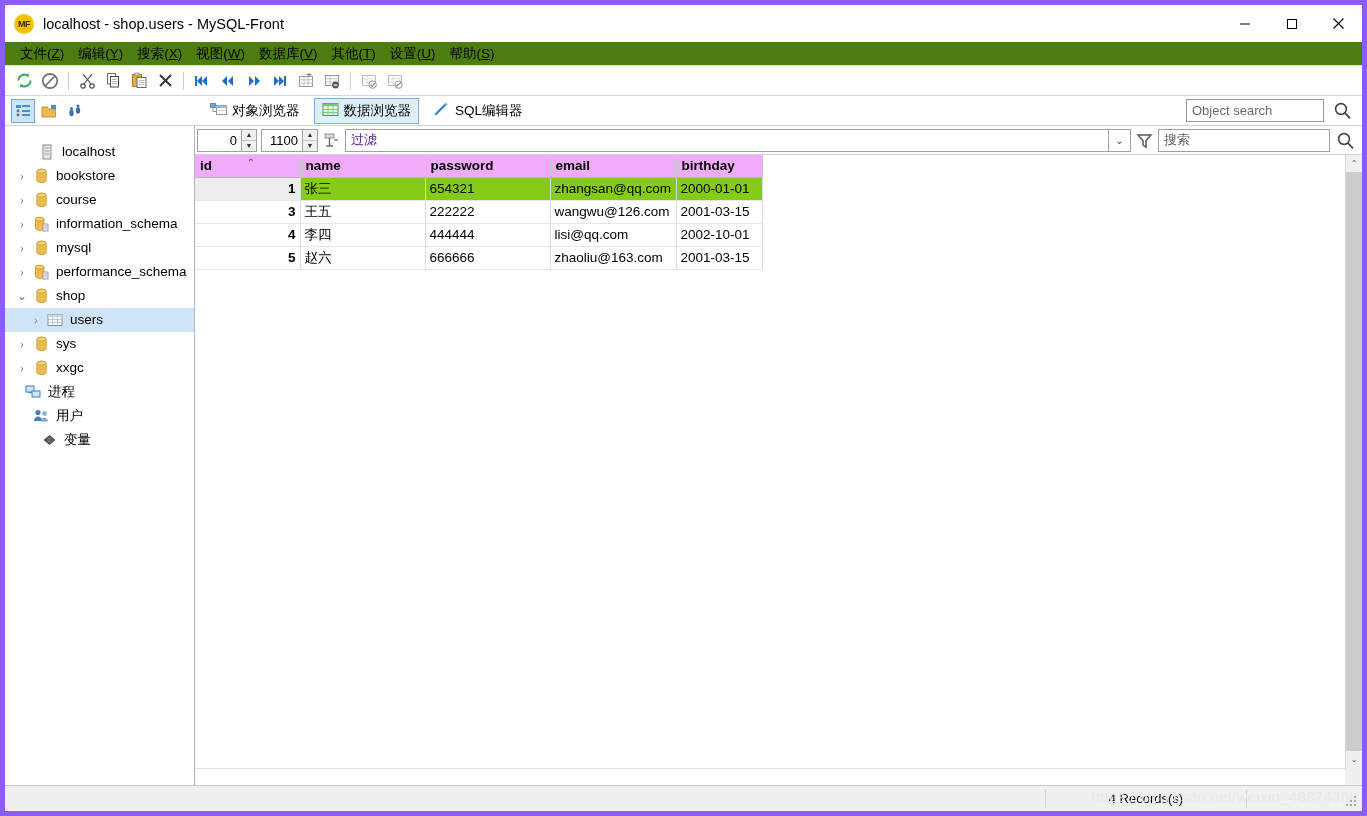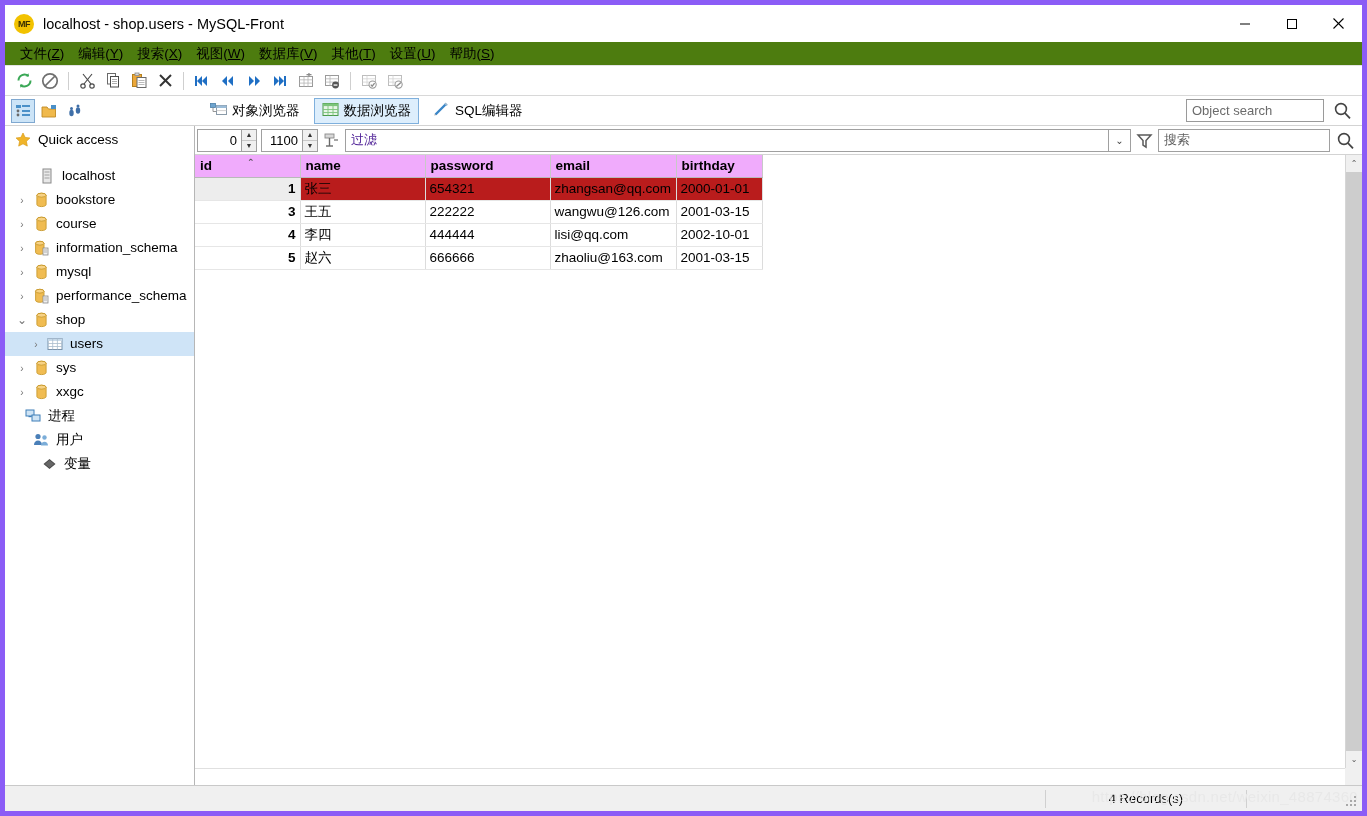--- a/index.html
+++ b/index.html
@@ -173,21 +173,21 @@
     padding: 0 0 0 5px; border-right: 1px solid #c8c8c8;
     border-bottom: 1px solid #b9b9b9; font-size: 13.5px; position: relative;
     white-space: nowrap; overflow: hidden;
   }
   table.dg td {
     height: 23px; padding: 0 4px; border-right: 1px solid #dcdcdc;
     border-bottom: 1px solid #e6e6e6; white-space: nowrap; overflow: hidden;
     background: #ffffff;
   }
   td.idcell { text-align: right; font-weight: bold; padding-right: 6px; }
-  tr.hl td { background: #b91c1c; }
+  tr.hl td { background: #84cc16; }
   tr.hl td.idcell { background: #ededed; }
   .sortcaret { position: absolute; left: 52px; top: 2px; color: #555; font-size: 9px; }
 
   .vscroll {
     width: 17px; flex: 0 0 17px; background: #cdcdcd;
     border-left: 1px solid #d6d6d6; display: flex; flex-direction: column;
   }
   .vsbtn { height: 17px; background: #f0f0f0; display: flex; align-items: center; justify-content: center; font-size: 8px; color: #555; }
   .vstrack { flex: 1; background: #cdcdcd; }
 
@@ -445,28 +445,20 @@
       <svg width="19" height="19" viewBox="0 0 19 19">
         <circle cx="8" cy="8" r="5.4" fill="none" stroke="#444" stroke-width="1.6"></circle>
         <line x1="12" y1="12.2" x2="17" y2="17.4" stroke="#444" stroke-width="1.8"></line>
       </svg>
     </div>
   </div>
 
   <div class="body">
 
     <div class="sidebar">
-      <div class="trow" style="padding-left:8px;">
-        <div class="ticon">
-          <svg width="16" height="16" viewBox="0 0 16 16">
-              <path d="M8 1l2.1 4.4 4.8.6-3.5 3.3.9 4.8L8 11.8 3.7 14.1l.9-4.8L1.1 6l4.8-.6z" fill="#f0b429" stroke="#d89a12" stroke-width=".7"></path>
-            </svg>
-        </div>
-        <div class="tlabel">Quick access</div>
-      </div>
       <div class="sp8"></div>
 
       <div class="trow" style="padding-left:14px;">
         <div class="twist"></div>
         <div class="ticon">
           <svg width="14" height="16" viewBox="0 0 14 16">
               <rect x="3" y="1" width="8" height="14" fill="#e8e8e8" stroke="#8a8a8a" stroke-width="1"></rect>
               <line x1="4.5" y1="4" x2="9.5" y2="4" stroke="#999" stroke-width=".9"></line>
               <line x1="4.5" y1="7" x2="9.5" y2="7" stroke="#999" stroke-width=".9"></line>
               <line x1="4.5" y1="10" x2="9.5" y2="10" stroke="#999" stroke-width=".9"></line>

